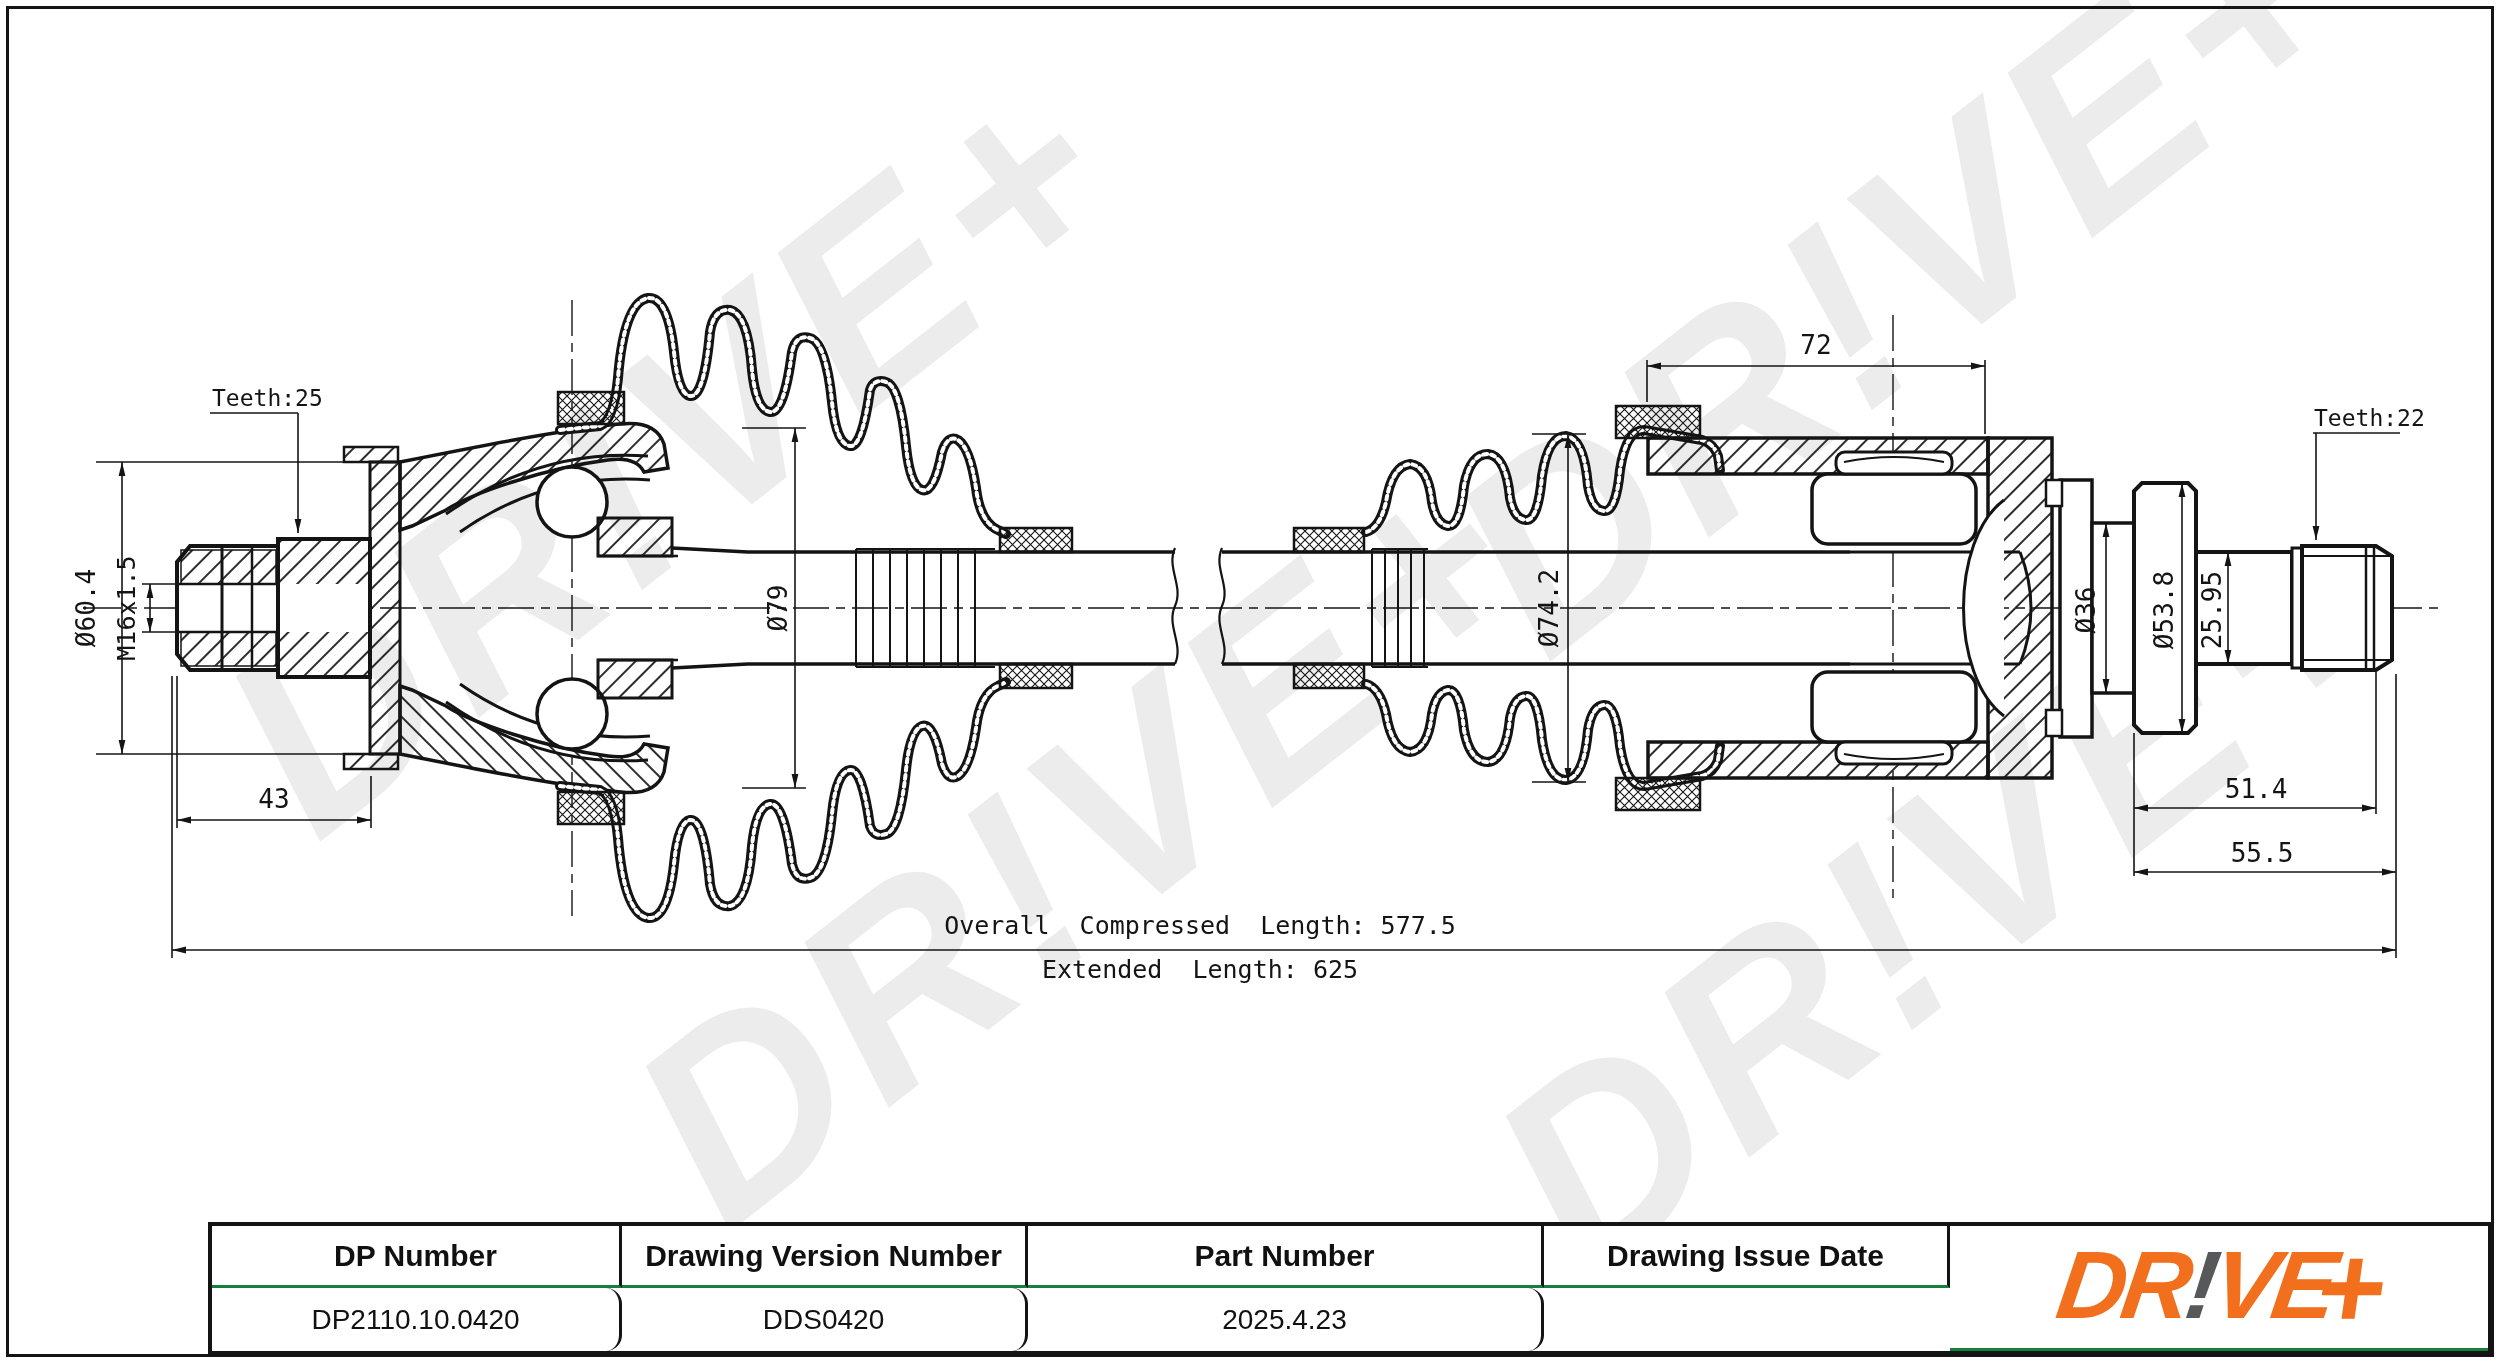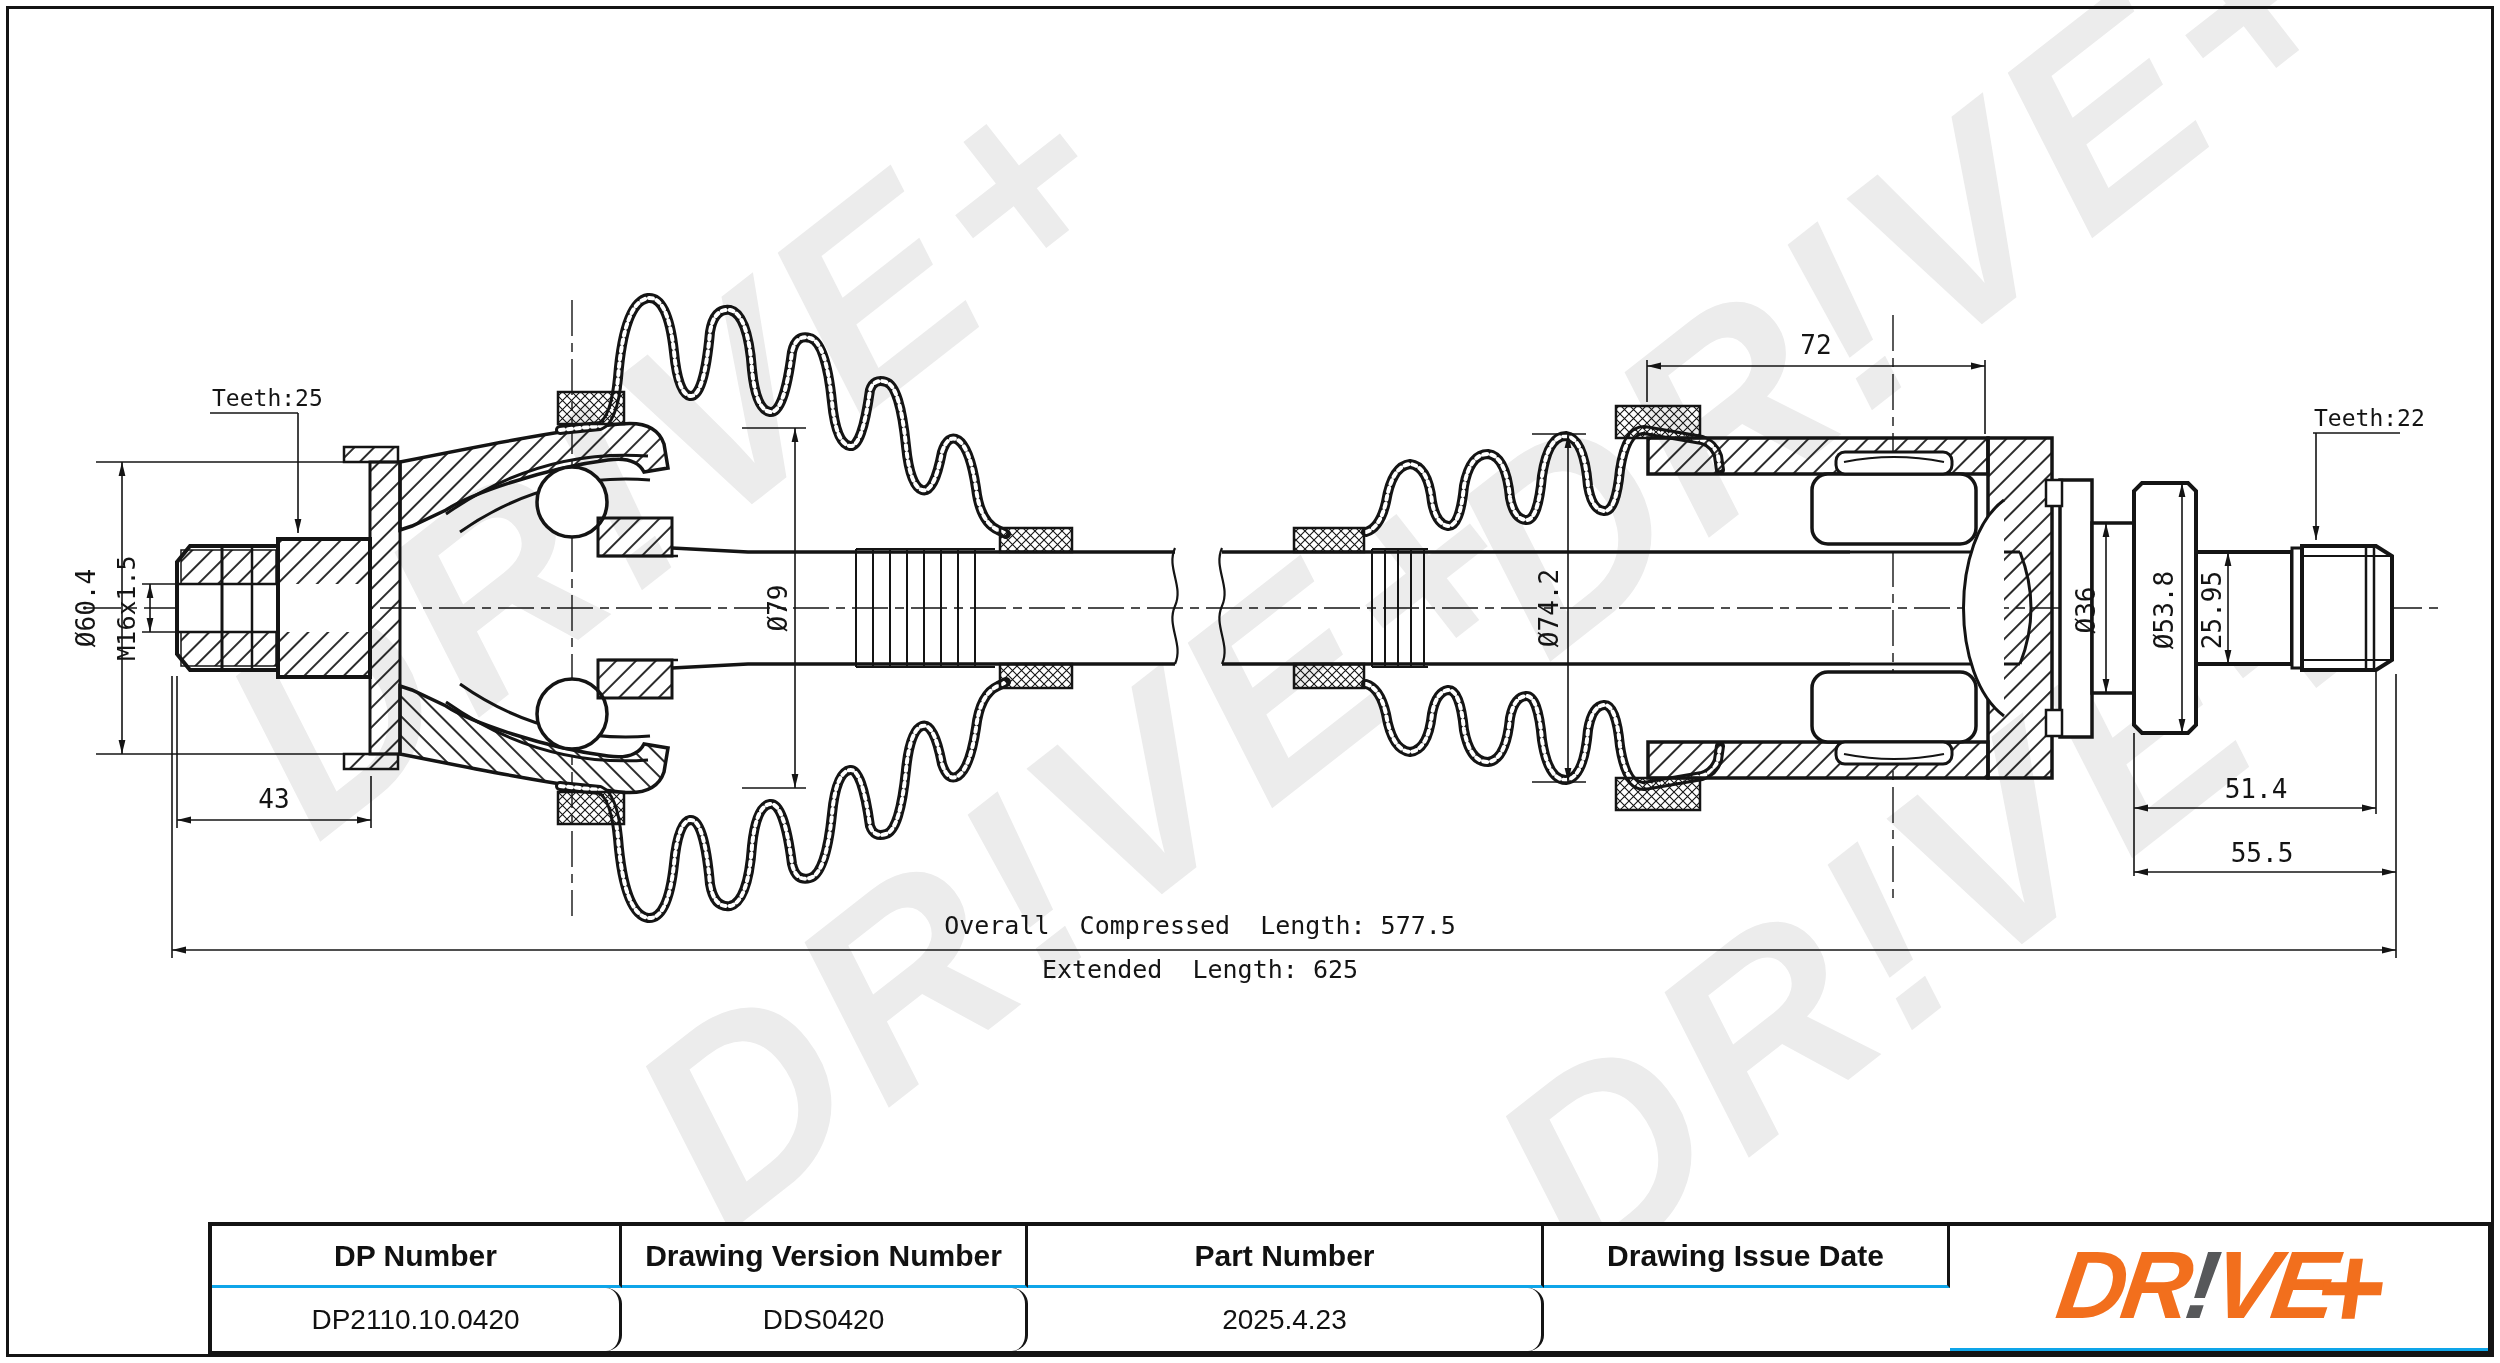--- a/index.html
+++ b/index.html
@@ -9,21 +9,21 @@
   .wm{position:absolute;z-index:0;font-family:"Liberation Sans",sans-serif;
       font-style:italic;font-weight:900;font-size:265px;letter-spacing:10px;
       color:#ececec;transform:rotate(-38deg);white-space:nowrap;user-select:none;}
   svg.drw{position:absolute;left:0;top:0;z-index:1;}
   svg text{white-space:pre;fill:#141414;font-family:"DejaVu Sans Mono","Liberation Mono",monospace;}
 
   
   .tb{position:absolute;left:208px;top:1222px;width:2284px;height:133px;z-index:2;
       background:#fff;border:4px solid #141414;box-sizing:border-box;
       display:grid;grid-template-columns:410px 406px 516px 406px 1fr;grid-template-rows:62px 1fr;}
-  .tb .cell{border-right:3px solid #141414;border-bottom:3px solid #0ea5e9;
+  .tb .cell{border-right:3px solid #141414;border-bottom:3px solid #15803d;
       display:flex;align-items:center;justify-content:center;color:#111;}
   .tb .cell.last{border-right:none;}
   .tb .cell.vrow{border-bottom:none;}
   .tb .hd{font-weight:bold;font-size:30px;}
   .tb .vl{font-size:28px;border-radius:16px;}
   .logocell{grid-column:5;grid-row:1/3;border-bottom:none;display:flex;align-items:center;justify-content:center;}
   .logo{font-style:italic;font-weight:900;font-size:96px;letter-spacing:-5px;
         transform:skewX(-8deg);line-height:1;white-space:nowrap;}
   .lg-o{color:#F26F1D;} .lg-g{color:#57585A;}
   .lg-plus{font-size:118px;margin-left:-16px;vertical-align:-10px;color:#F26F1D;}

